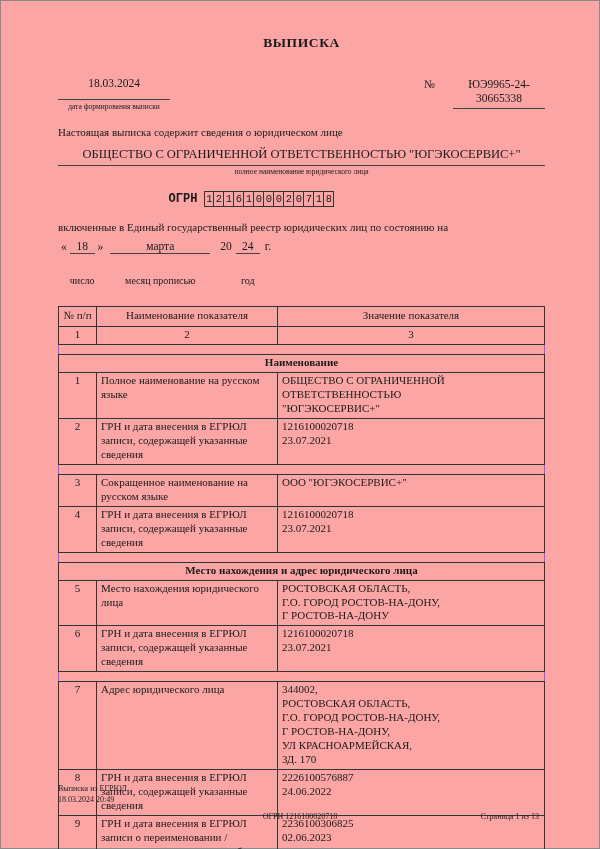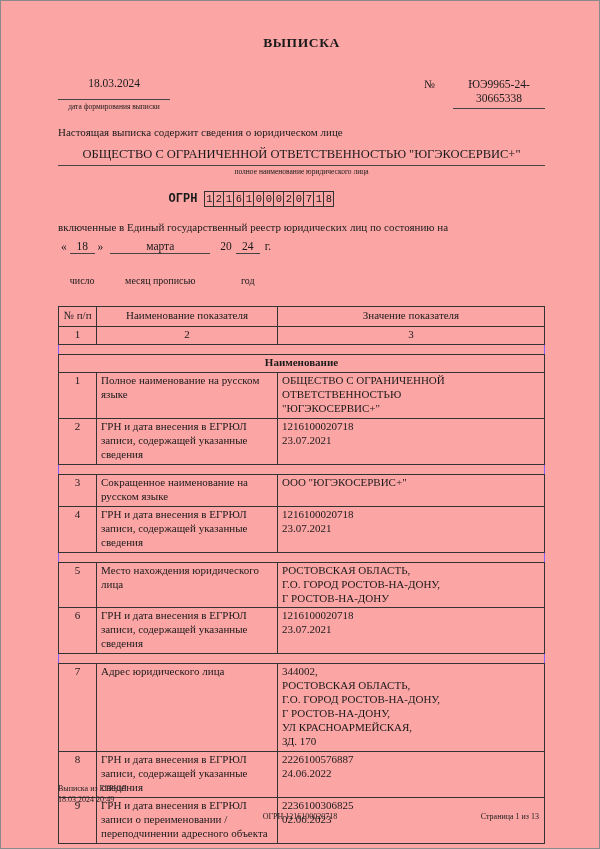--- a/index.html
+++ b/index.html
@@ -170,20 +170,23 @@
     <tr>
       <td class="c-num">4</td>
       <td class="c-label">ГРН и дата внесения в ЕГРЮЛ записи, содержащей указанные сведения</td>
       <td class="c-value">1216100020718
 23.07.2021</td>
     </tr>
     <tr class="t-gap">
           <td colspan="3"></td>
         </tr>
 
+    <tr class="t-section">
+      <td colspan="3">Место нахождения и адрес юридического лица</td>
+    </tr>
     <tr>
       <td class="c-num">5</td>
       <td class="c-label">Место нахождения юридического лица</td>
       <td class="c-value">РОСТОВСКАЯ ОБЛАСТЬ,
 Г.О. ГОРОД РОСТОВ-НА-ДОНУ,
 Г РОСТОВ-НА-ДОНУ</td>
     </tr>
     <tr>
       <td class="c-num">6</td>
       <td class="c-label">ГРН и дата внесения в ЕГРЮЛ записи, содержащей указанные сведения</td>

